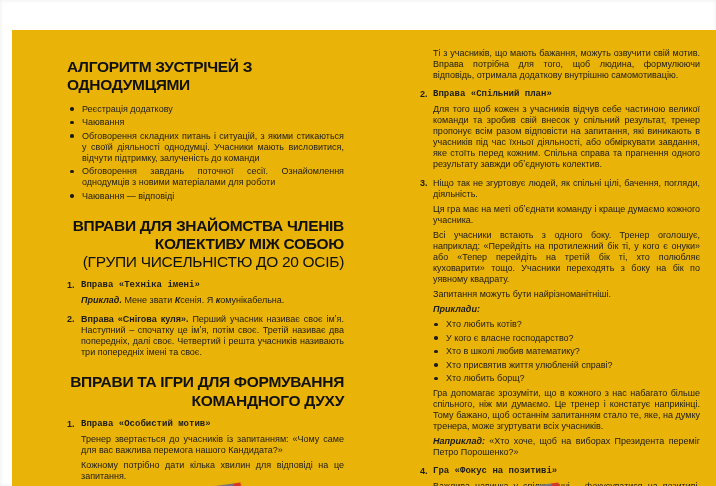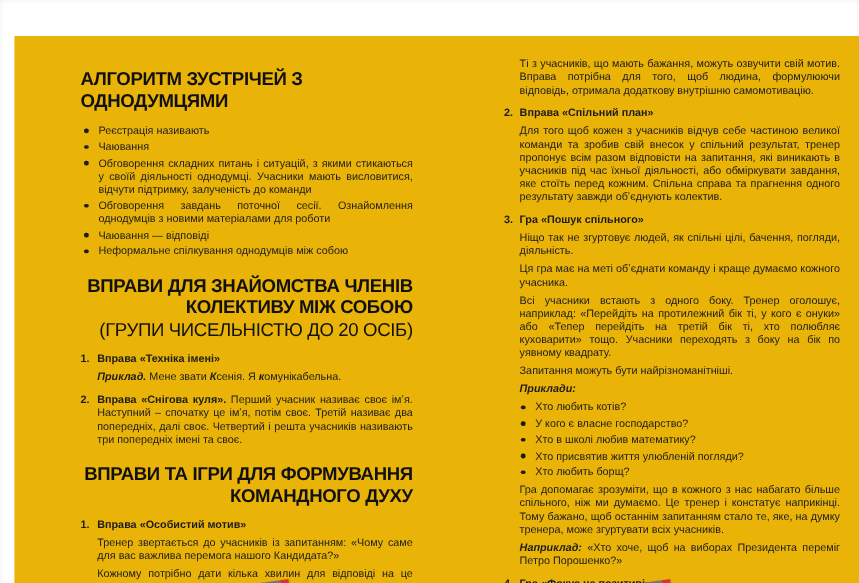--- a/index.html
+++ b/index.html
@@ -22,21 +22,21 @@
     margin-bottom:2.5px;text-align:justify;
   }
   ul.bullets li::before{
     content:"";position:absolute;left:1px;top:3.5px;width:3.5px;height:3.5px;border-radius:50%;background:#1c1c1c;
   }
 
   .item{display:flex;margin-top:8px;font-size:9px;line-height:11px;}
   .num{width:14px;flex:0 0 14px;font-weight:bold;}
   .page-right .num{width:13px;flex:0 0 13px;}
   .ibody{flex:1;min-width:0;}
-  .ititle{font-weight:bold;margin:0 0 2px 0;}
+  .ititle{font-weight:bold;margin:0 0 2px 0;font-family:Liberation Mono, monospace;}
   .ibody p{margin:0 0 4px 0;text-align:justify;}
   .ibody p:last-child{margin-bottom:0;}
   .inline-strong{font-weight:bold;}
   .ital{}
   .bital{font-style:italic;font-weight:bold;}
 
   ul.q{list-style:none;margin:1px 0 4px 0;padding:0;}
   ul.q li{position:relative;padding-left:13px;font-size:9px;line-height:11px;margin-bottom:2.5px;}
   ul.q li::before{content:"";position:absolute;left:1px;top:3.5px;width:3.5px;height:3.5px;border-radius:50%;background:#1c1c1c;}
 
@@ -60,26 +60,25 @@
 </style>
 </head>
 <body>
 
 <div class="spread">
 
   <div class="page page-left">
     <h1 class="h-big">АЛГОРИТМ ЗУСТРІЧЕЙ З ОДНОДУМЦЯМИ</h1>
 
     <ul class="bullets">
-      <li>Реєстрація називають</li>
+      <li>Реєстрація додаткову</li>
       <li>Чаювання</li>
       <li>Обговорення складних питань і ситуацій, з якими стикаються у своїй діяльності однодумці. Учасники мають висловитися, відчути підтримку, залученість до команди</li>
       <li>Обговорення завдань поточної сесії. Ознайомлення однодумців з новими матеріалами для роботи</li>
       <li>Чаювання — відповіді</li>
-      <li>Неформальне спілкування однодумців між собою</li>
     </ul>
 
     <h1 class="h-big h-mid">
       <span>ВПРАВИ ДЛЯ ЗНАЙОМСТВА ЧЛЕНІВ КОЛЕКТИВУ МІЖ СОБОЮ</span>
       <span class="h-sub">(ГРУПИ ЧИСЕЛЬНІСТЮ ДО 20 ОСІБ)</span>
     </h1>
 
     <div class="item">
       <span class="num">1.</span>
       <div class="ibody">
@@ -126,31 +125,30 @@
       <span class="num">2.</span>
       <div class="ibody">
         <p class="ititle">Вправа «Спільний план»</p>
         <p>Для того щоб кожен з учасників відчув себе частиною великої команди та зробив свій внесок у спільний результат, тренер пропонує всім разом відповісти на запитання, які виникають в учасників під час їхньої діяльності, або обміркувати завдання, яке стоїть перед кожним. Спільна справа та прагнення одного результату завжди обʼєднують колектив.</p>
       </div>
     </div>
 
     <div class="item">
       <span class="num">3.</span>
       <div class="ibody">
-        <p class="ititle">Гра «Пошук спільного»</p>
         <p>Ніщо так не згуртовує людей, як спільні цілі, бачення, погляди, діяльність.</p>
         <p>Ця гра має на меті обʼєднати команду і краще думаємо кожного учасника.</p>
         <p>Всі учасники встають з одного боку. Тренер оголошує, наприклад: «Перейдіть на протилежний бік ті, у кого є онуки» або «Тепер перейдіть на третій бік ті, хто полюбляє куховарити» тощо. Учасники переходять з боку на бік по уявному квадрату.</p>
         <p>Запитання можуть бути найрізноманітніші.</p>
         <p class="bital">Приклади:</p>
         <ul class="q">
           <li>Хто любить котів?</li>
           <li>У кого є власне господарство?</li>
           <li>Хто в школі любив математику?</li>
-          <li>Хто присвятив життя улюбленій погляди?</li>
+          <li>Хто присвятив життя улюбленій справі?</li>
           <li>Хто любить борщ?</li>
         </ul>
         <p>Гра допомагає зрозуміти, що в кожного з нас набагато більше спільного, ніж ми думаємо. Це тренер і констатує наприкінці. Тому бажано, щоб останнім запитанням стало те, яке, на думку тренера, може згуртувати всіх учасників.</p>
         <p><span class="bital">Наприклад:</span><span class="ital"> «Хто хоче, щоб на виборах Президента переміг Петро Порошенко?»</span></p>
       </div>
     </div>
 
     <div class="item">
       <span class="num">4.</span>
       <div class="ibody">

